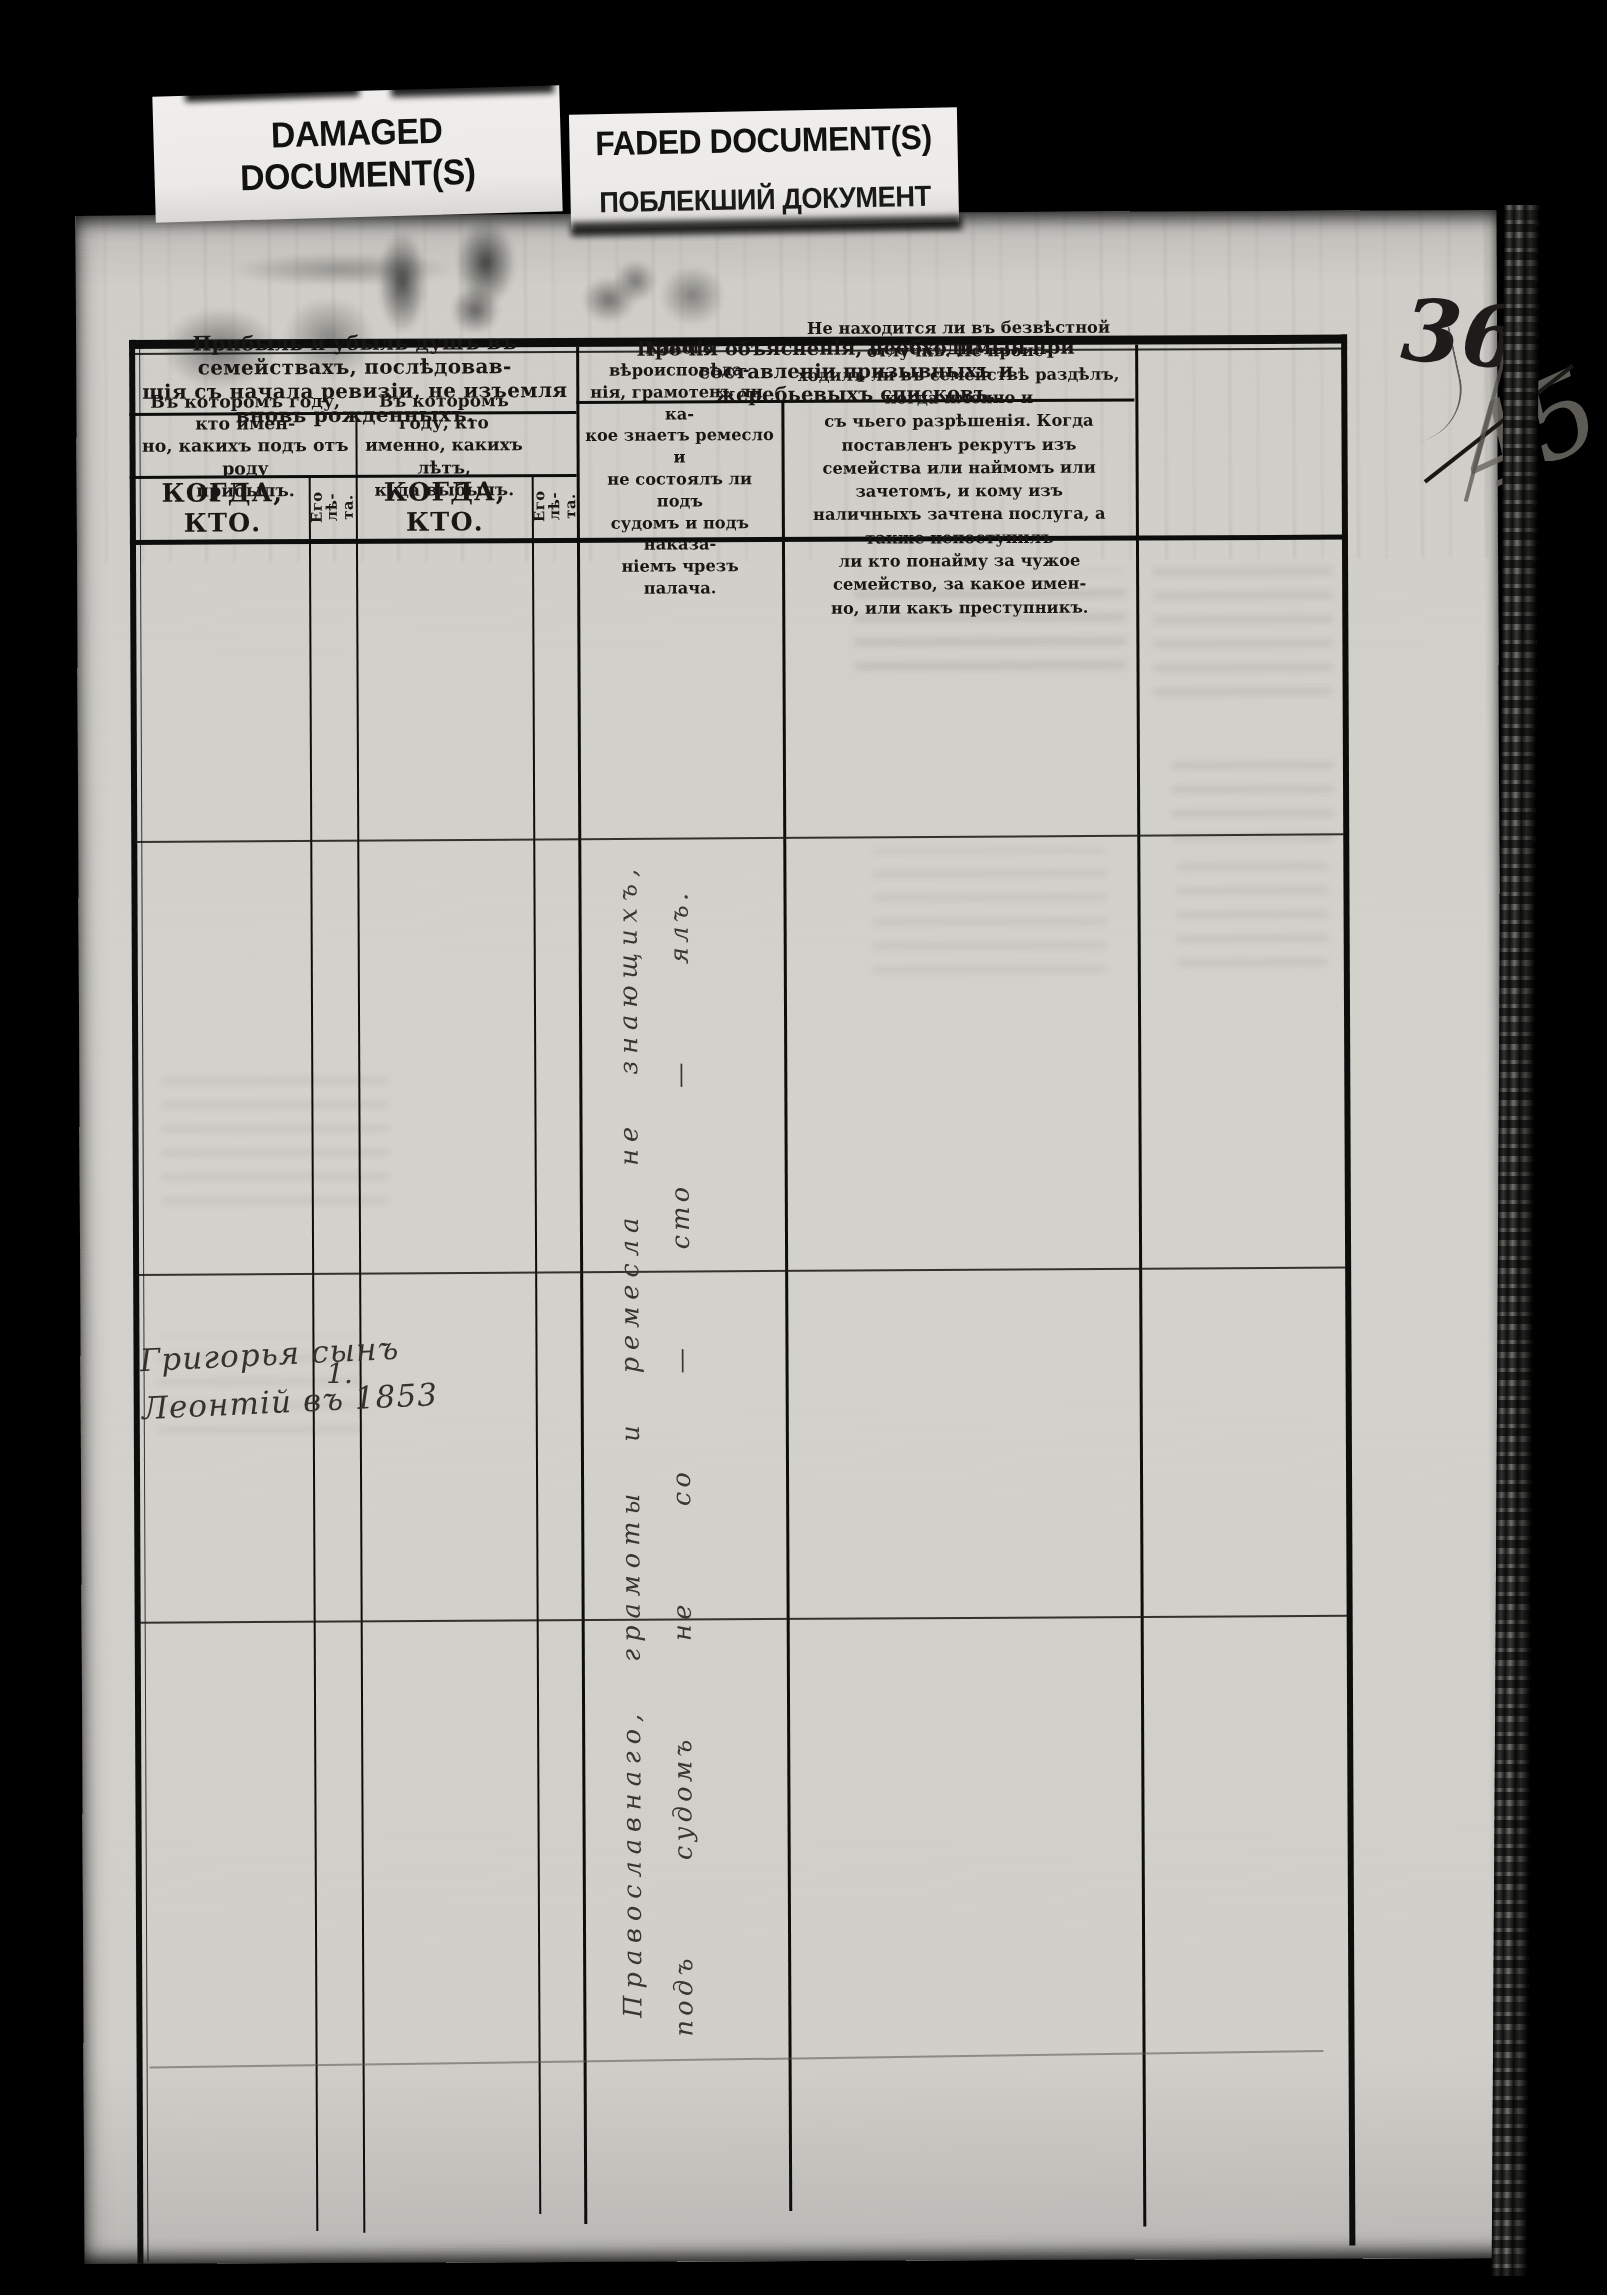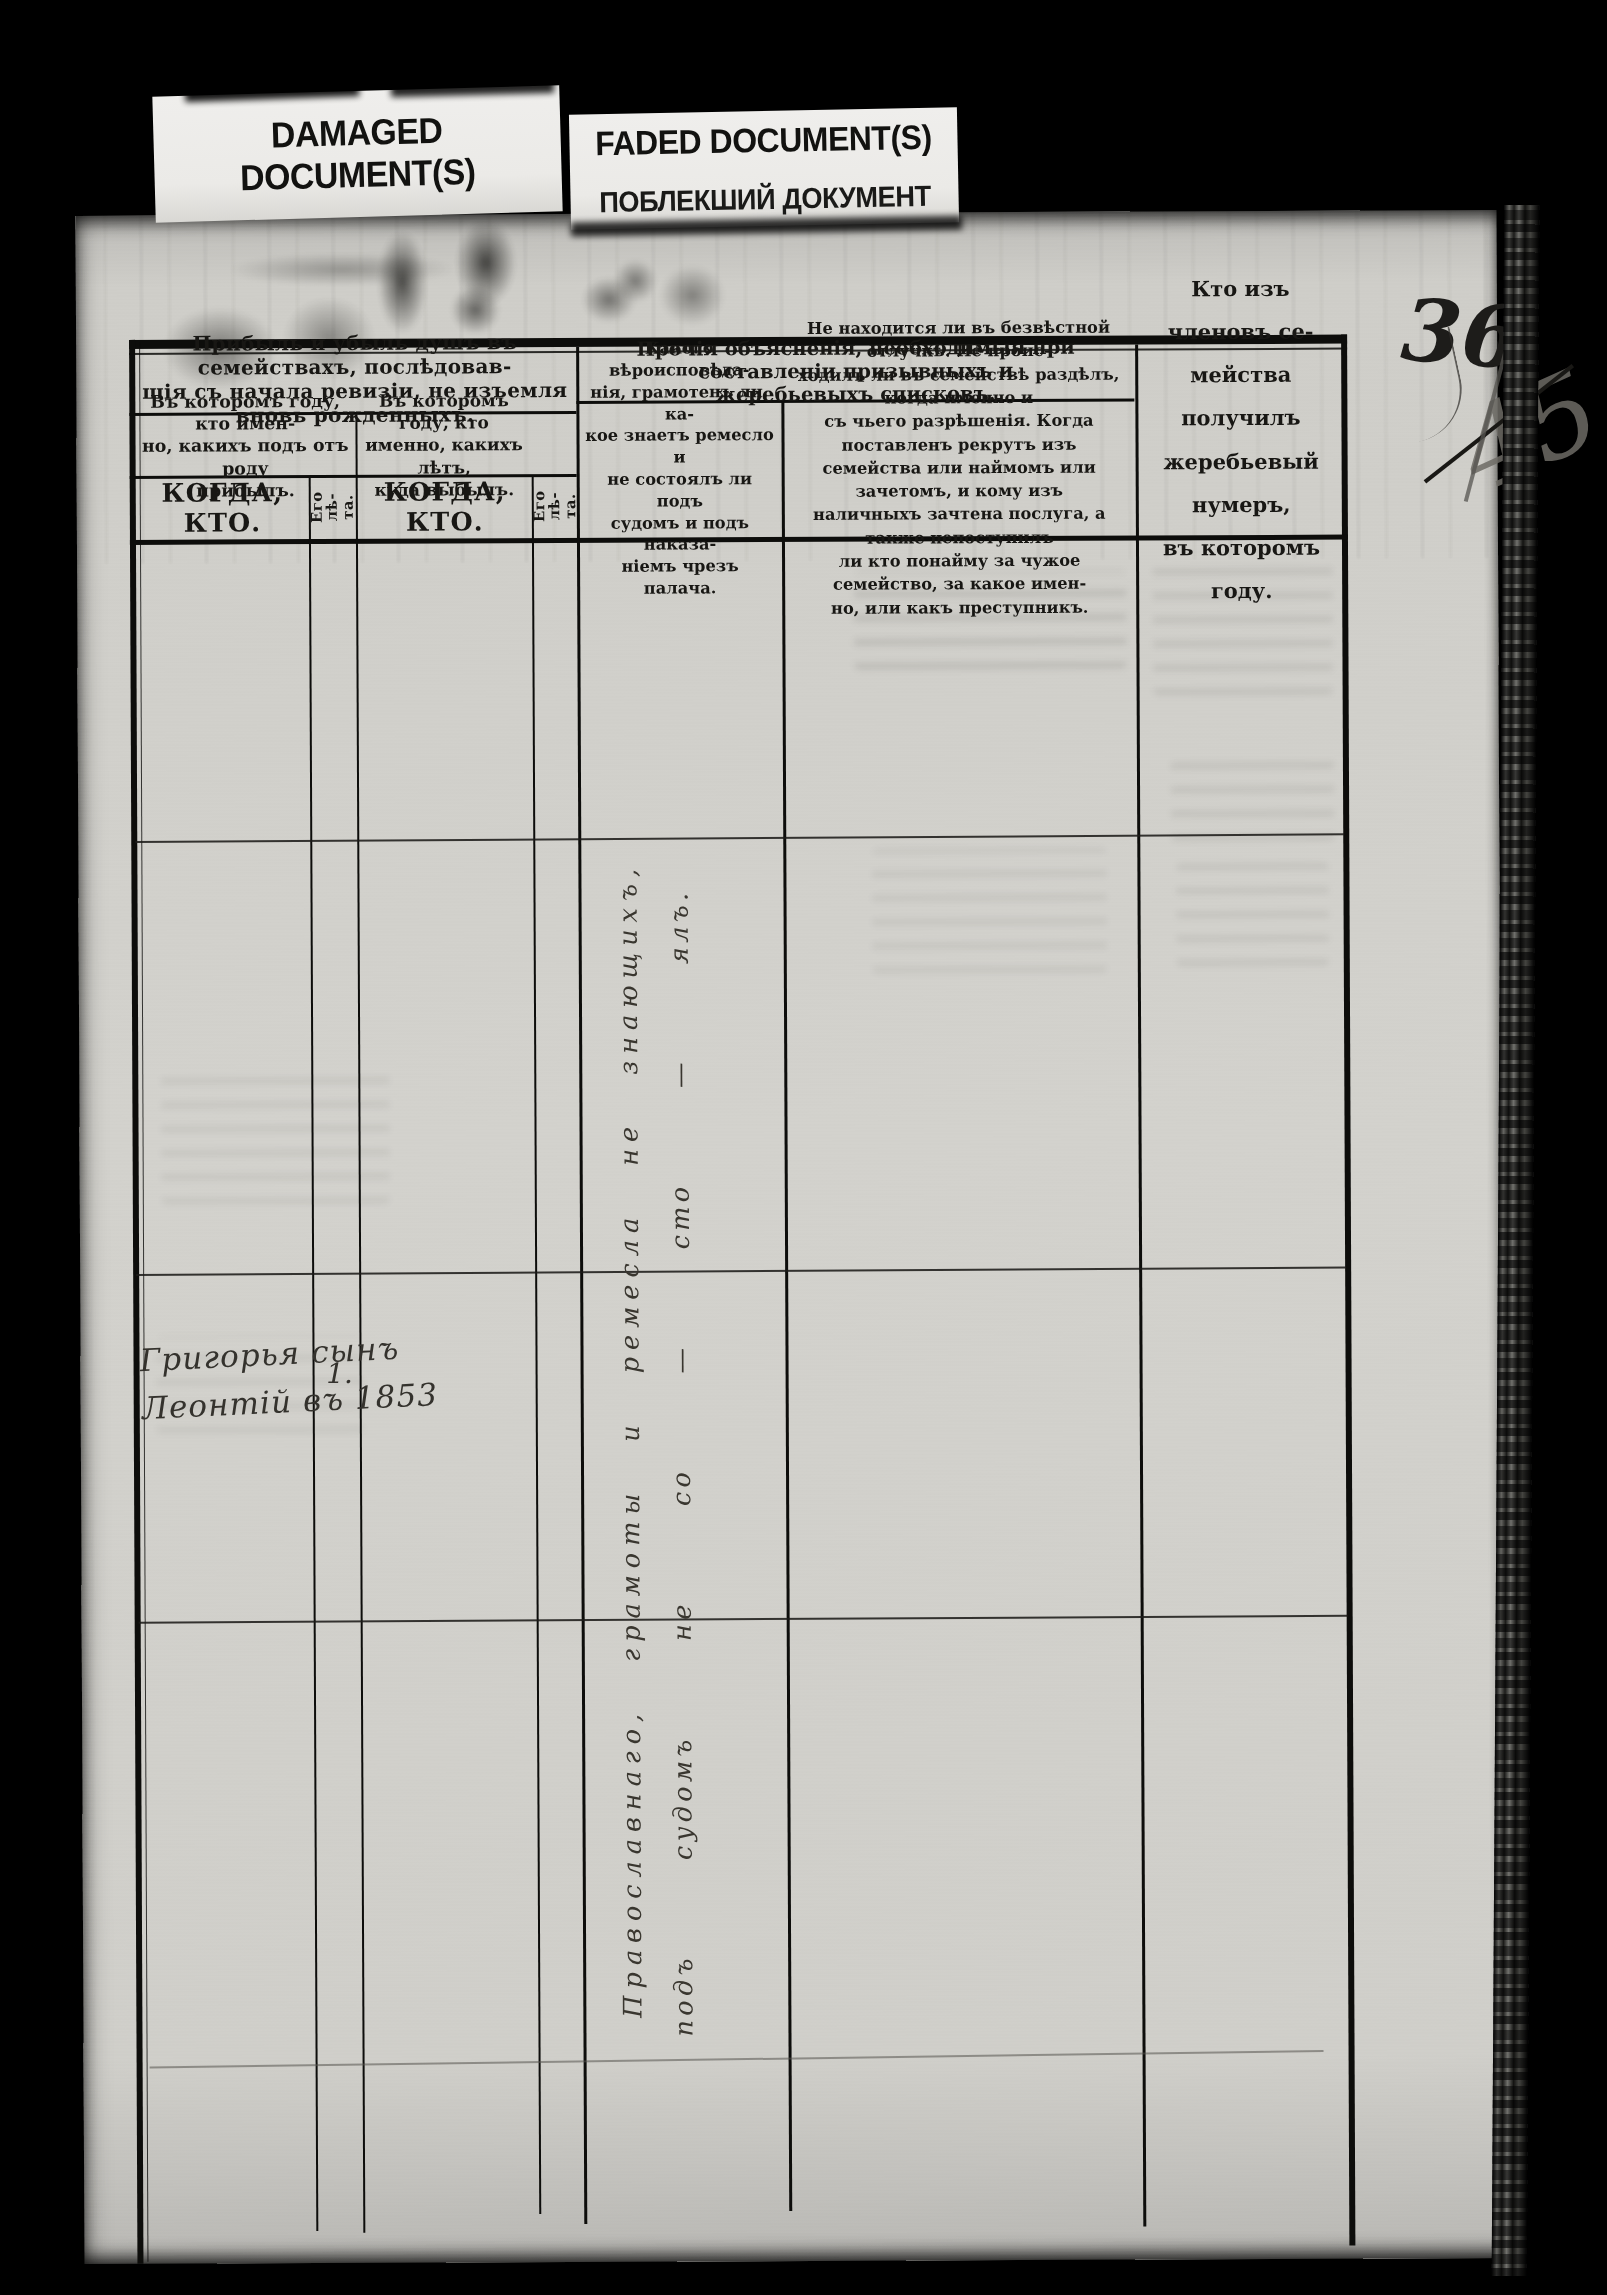--- a/index.html
+++ b/index.html
@@ -115,24 +115,20 @@
     <div class="vline" style="left:226px;top:76px;width:2.2px;height:1818px;"></div>
     <div class="vline" style="left:402px;top:139px;width:2.2px;height:1737px;"></div>
     <div class="vline" style="left:447px;top:8.7px;width:3.3px;height:1877px;"></div>
     <div class="vline" style="left:652px;top:64px;width:2.7px;height:1810px;"></div>
     <div class="vline" style="left:1006px;top:8.7px;width:3.3px;height:1882px;"></div>
 
     <div class="cell" style="left:11px;top:9.8px;width:429px;height:61px;font-size:20px;letter-spacing:0.3px;">Прибыль и убыль душъ въ семействахъ, послѣдовав-
 шія съ начала ревизіи, не изъемля вновь рожденныхъ.</div>
     <div class="cell" style="left:453px;top:8.7px;width:547px;height:52px;font-size:19.6px;">Прочія объясненія, необходимыя при составленіи призывныхъ и
 жеребьевыхъ списковъ.</div>
-    <div class="cell" style="left:1012px;top:12px;width:199px;height:185px;font-size:21px;line-height:2.05;">Кто изъ членовъ се-
-мейства получилъ
-жеребьевый нумеръ,
-въ которомъ году.</div>
     <div class="cell" style="left:9.8px;top:78px;width:212px;height:57px;font-size:17.4px;line-height:1.28;">Въ которомъ году, кто имен-
 но, какихъ подъ отъ роду
 прибылъ.</div>
     <div class="cell" style="left:230px;top:78px;width:169px;height:57px;font-size:17px;line-height:1.3;">Въ которомъ году, кто
 именно, какихъ лѣтъ,
 куда выбылъ.</div>
     <div class="cell" style="left:453px;top:66px;width:194px;height:130px;font-size:16.3px;line-height:1.34;">Какого вѣроисповѣда-
 нія, грамотенъ ли, ка-
 кое знаетъ ремесло и
 не состоялъ ли подъ

